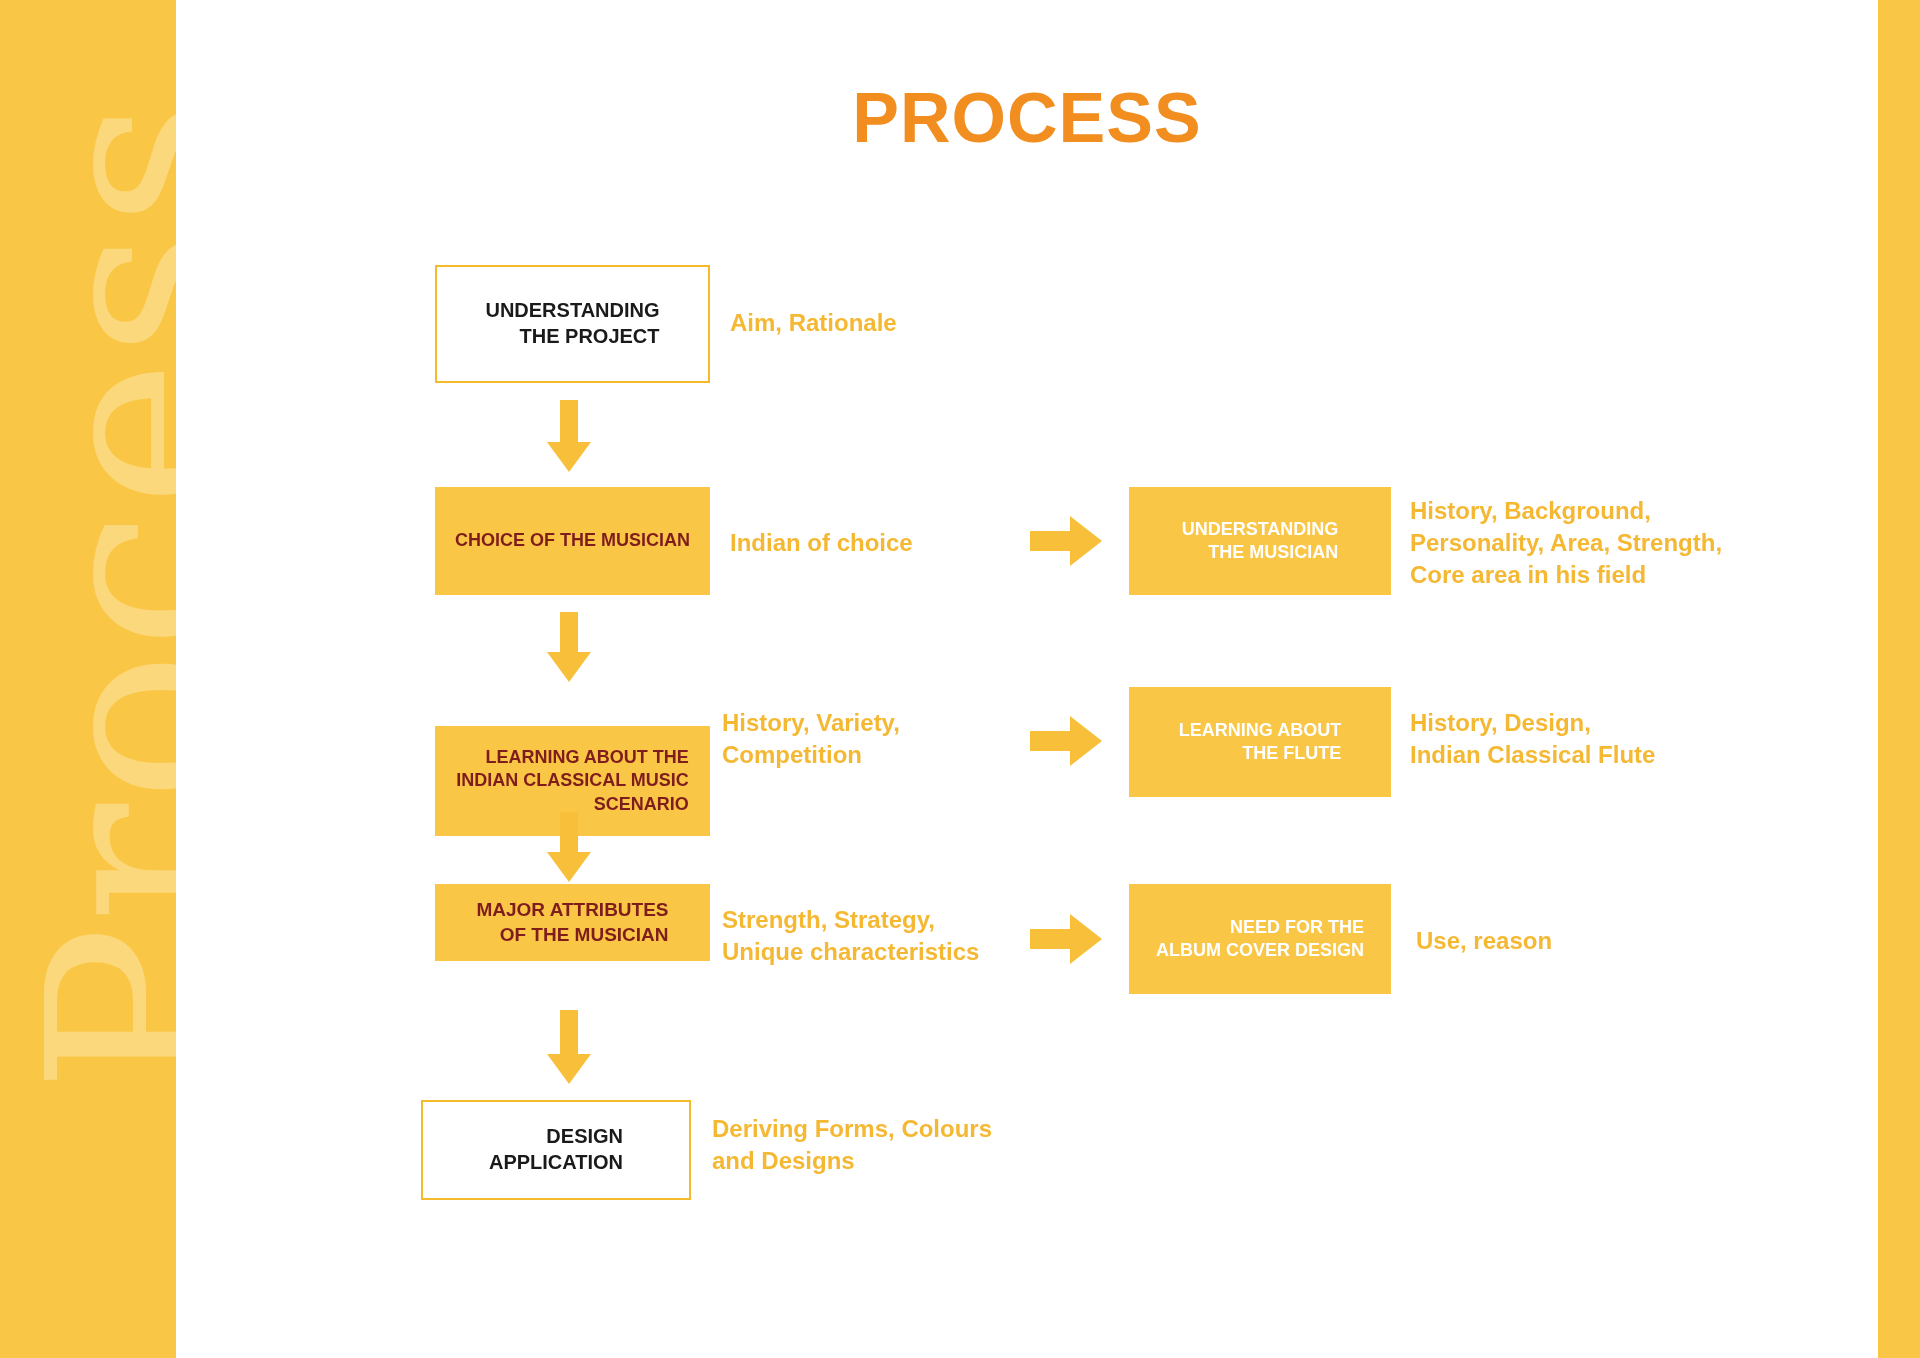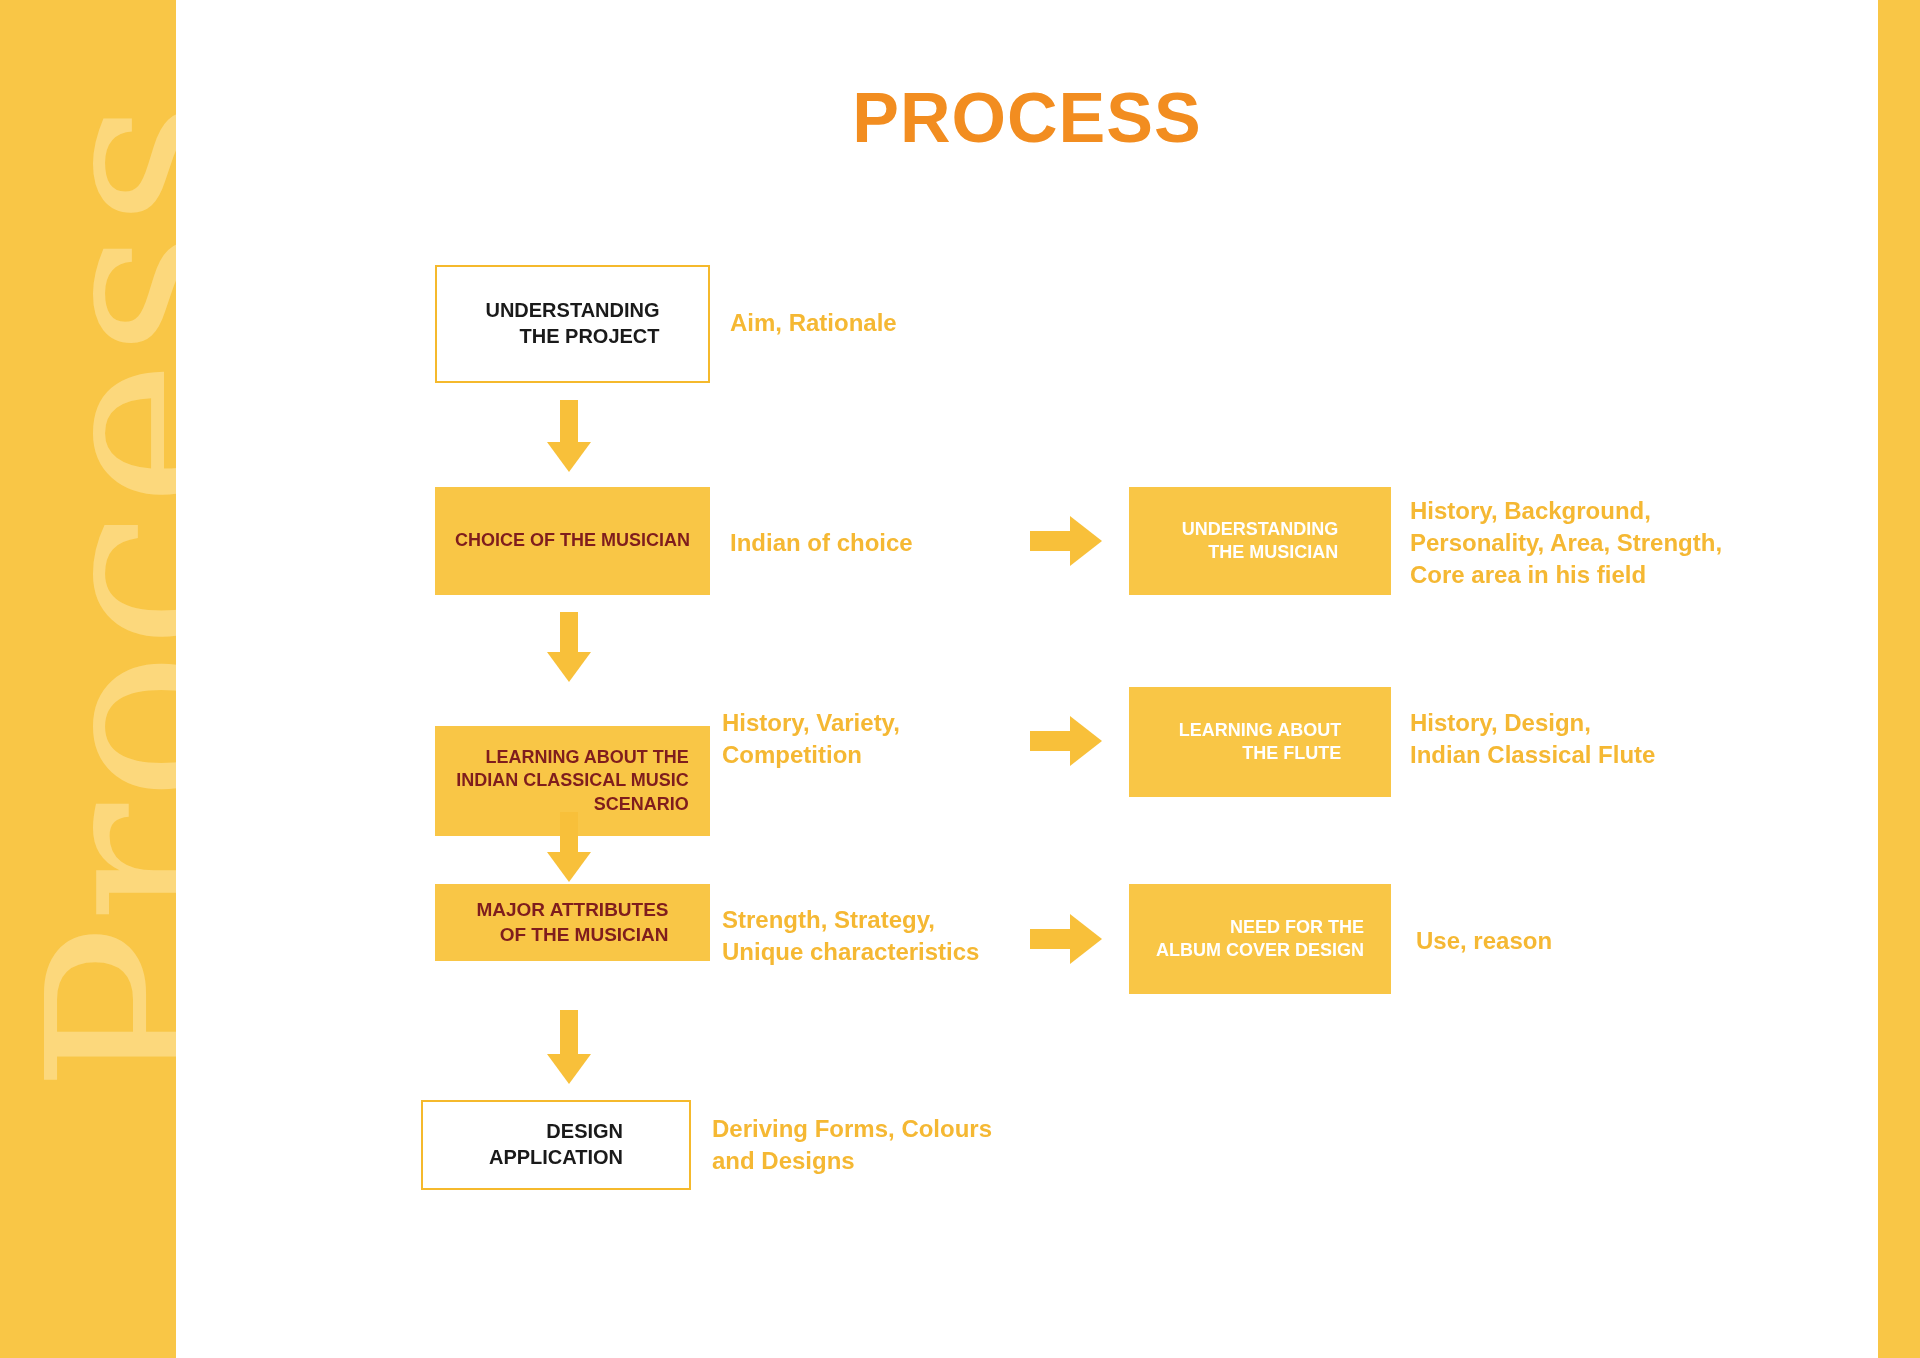--- a/index.html
+++ b/index.html
@@ -238,21 +238,21 @@
     <div>ALBUM COVER DESIGN</div>
   </div>
 </div>
 <div class="annot" style="left:1416px; top:925px; font-size:24px;">Use, reason</div>
 
 <div class="arrow-down" style="left:569px; top:1010px;">
   <div class="shaft" style="width:18px; height:46px; left:-9px; top:0;"></div>
   <div class="head" style="left:-22px; top:44px;"></div>
 </div>
 
-<div class="box outline" style="left:421px; top:1100px; width:270px; height:90px; font-size:20px;">
+<div class="box outline" style="left:421px; top:1100px; width:270px; height:100px; font-size:20px;">
   <div>
     <div>DESIGN</div>
     <div>APPLICATION</div>
   </div>
 </div>
 <div class="annot" style="left:712px; top:1113px; font-size:24px;">
   <div>Deriving Forms, Colours</div>
   <div>and Designs</div>
 </div>
 

